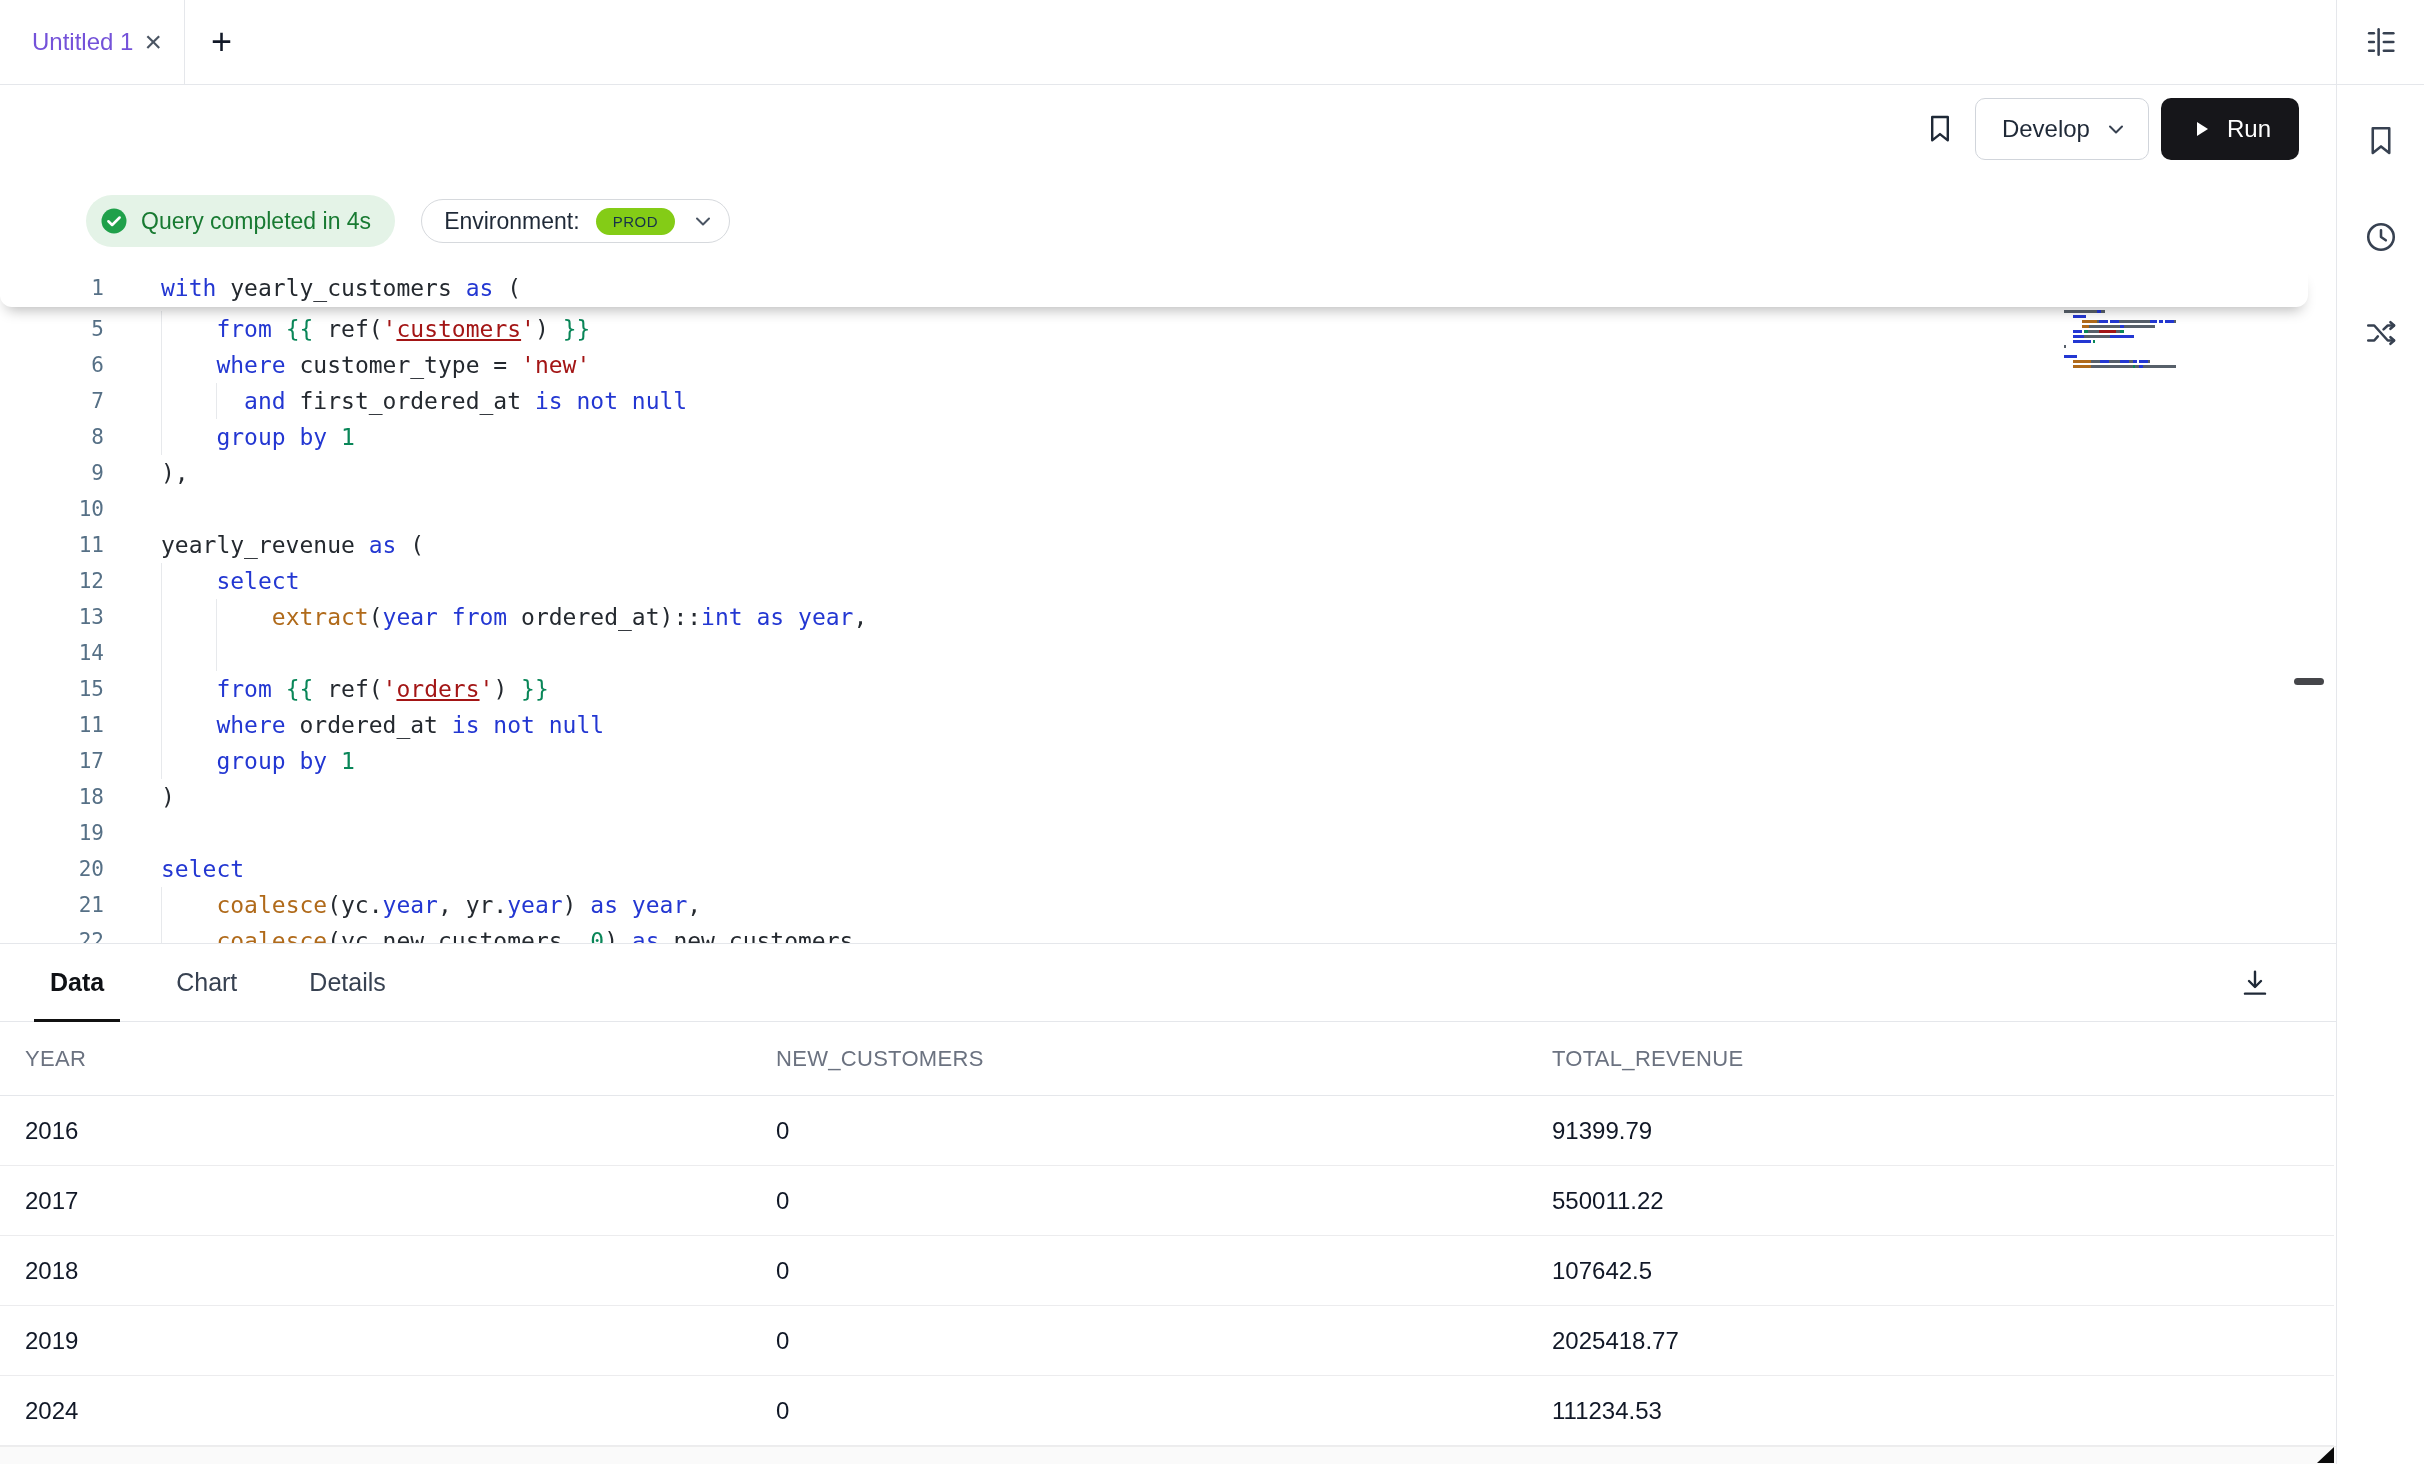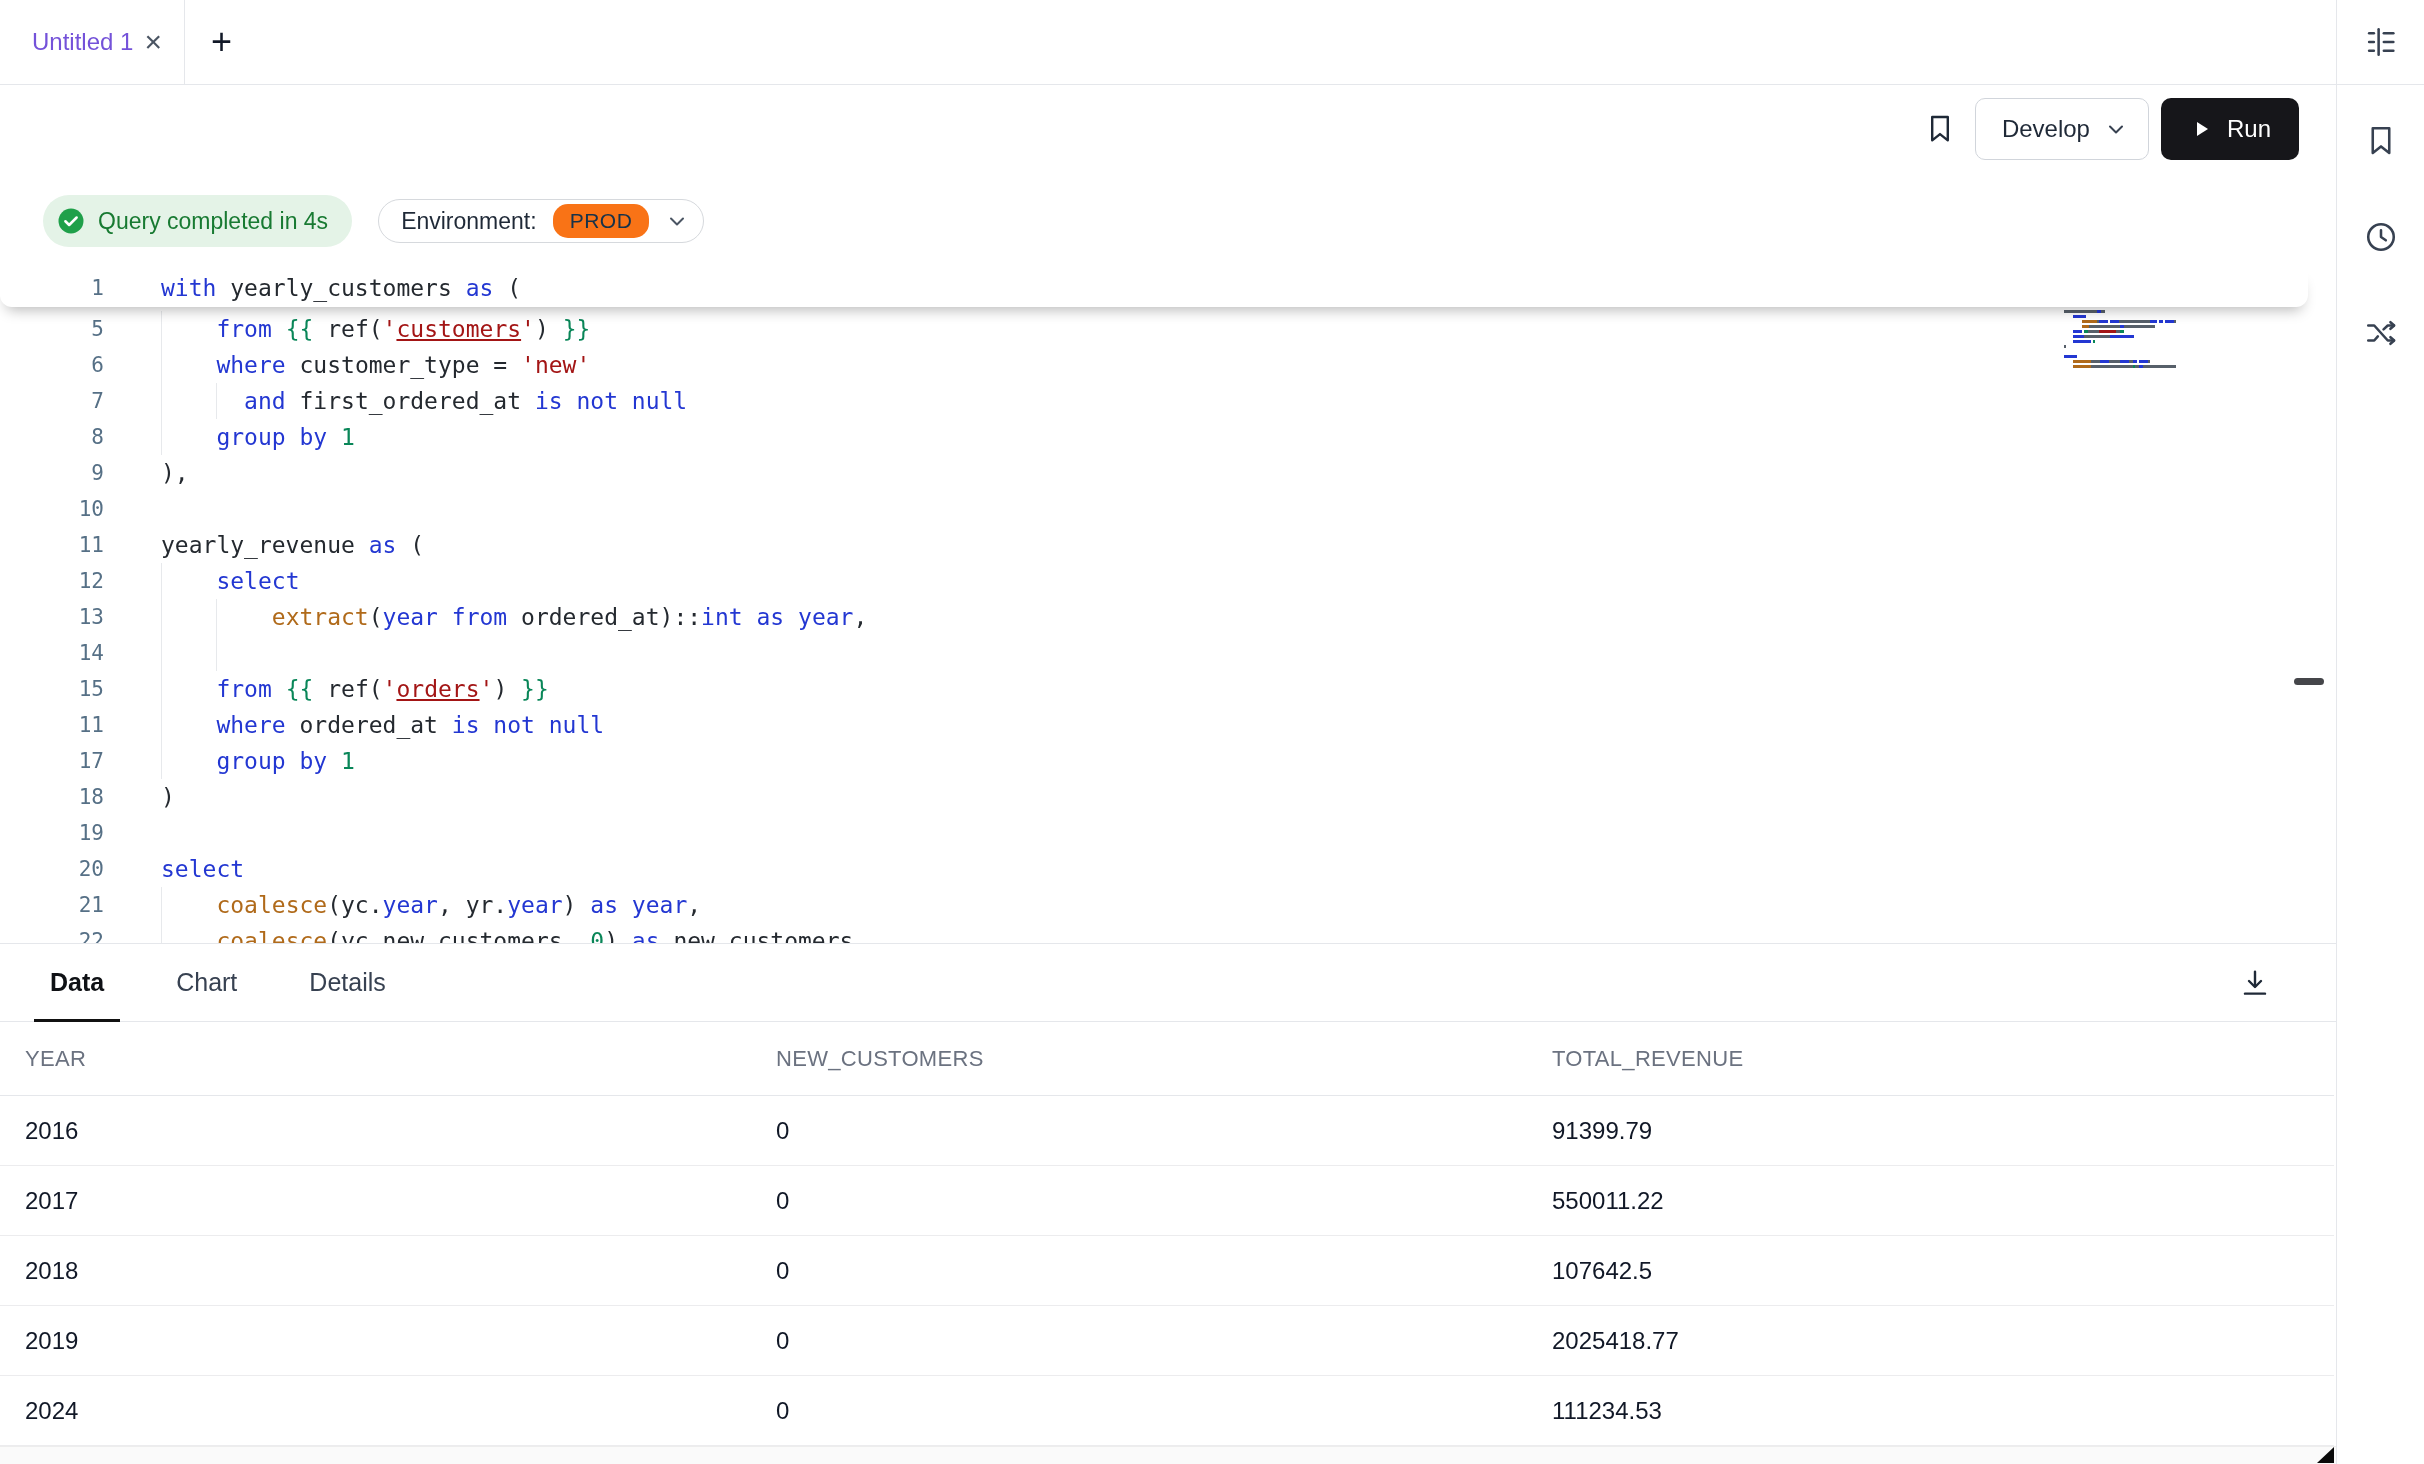--- a/index.html
+++ b/index.html
@@ -22,26 +22,26 @@
 
   
   .toolbar { flex:0 0 88px; display:flex; align-items:center; justify-content:flex-end; padding-right:37px; gap:12px; }
   .icon-btn { width:46px; height:46px; display:flex; align-items:center; justify-content:center; }
   .btn-develop { height:62px; border:1px solid #d1d5db; border-radius:10px; background:#fff;
                  display:flex; align-items:center; gap:14px; padding:0 20px 0 26px; font-size:24px; color:#1f2937; }
   .btn-run { height:62px; border-radius:10px; background:#16161a; color:#fff;
              display:flex; align-items:center; gap:14px; padding:0 28px; font-size:24px; }
 
   
-  .statusrow { flex:0 0 96px; display:flex; align-items:center; padding-left:43px; gap:26px; }
+  .statusrow { flex:0 0 96px; display:flex; align-items:center; padding-left:43px; gap:26px;margin-left:43px; }
   .badge { height:52px; border-radius:26px; background:#e4f3e7; color:#187a32;
            display:flex; align-items:center; gap:12px; padding:0 24px 0 13px; font-size:23px; }
   .envpill { height:44px; border-radius:26px; border:1px solid #d6d9dd;
              display:flex; align-items:center; gap:16px; padding:0 14px 0 22px; font-size:23px; color:#1f2937; }
-  .prodchip { background:#f97316; color:#16324a; border-radius:15px; padding:5px 17px; font-size:21px; letter-spacing:.5px; }
+  .prodchip { background:#84cc16; color:#16324a; border-radius:15px; padding:5px 17px; font-size:15px; letter-spacing:.5px; }
 
   
   .editor { position:relative; flex:1 1 auto; overflow:hidden;
             font-family:"DejaVu Sans Mono", monospace; font-size:23px; background:#fff; }
   .sticky { position:absolute; left:0; right:28px; top:0; height:38px; background:#fff; z-index:3;
             border-radius:0 0 12px 12px; box-shadow:0 9px 14px -6px rgba(0,0,0,.28); }
   .sticky .code-line { height:38px; }
   .code-lines { position:absolute; left:0; right:0; top:42px; z-index:1; }
   .code-line { position:relative; height:36px; display:flex; align-items:center; white-space:pre; }
   .line-num { width:104px; flex:0 0 104px; text-align:right; color:#567086; font-size:21px; }

